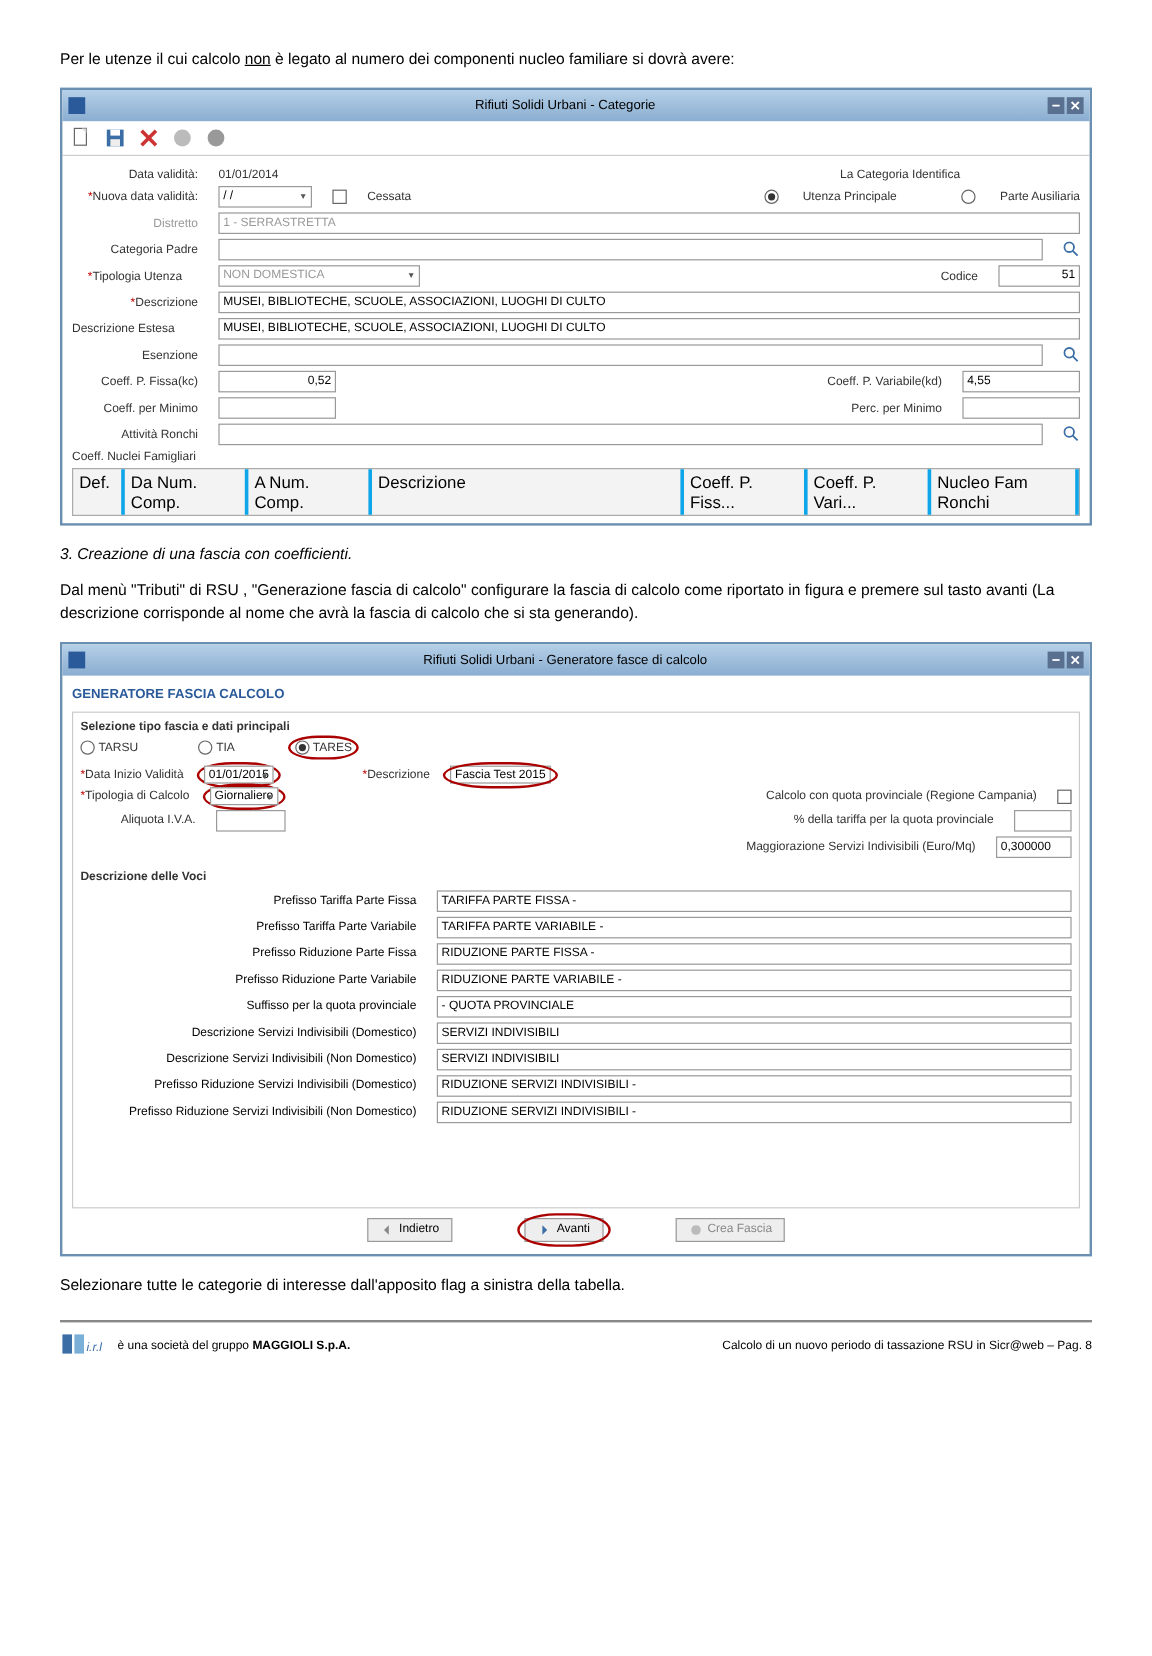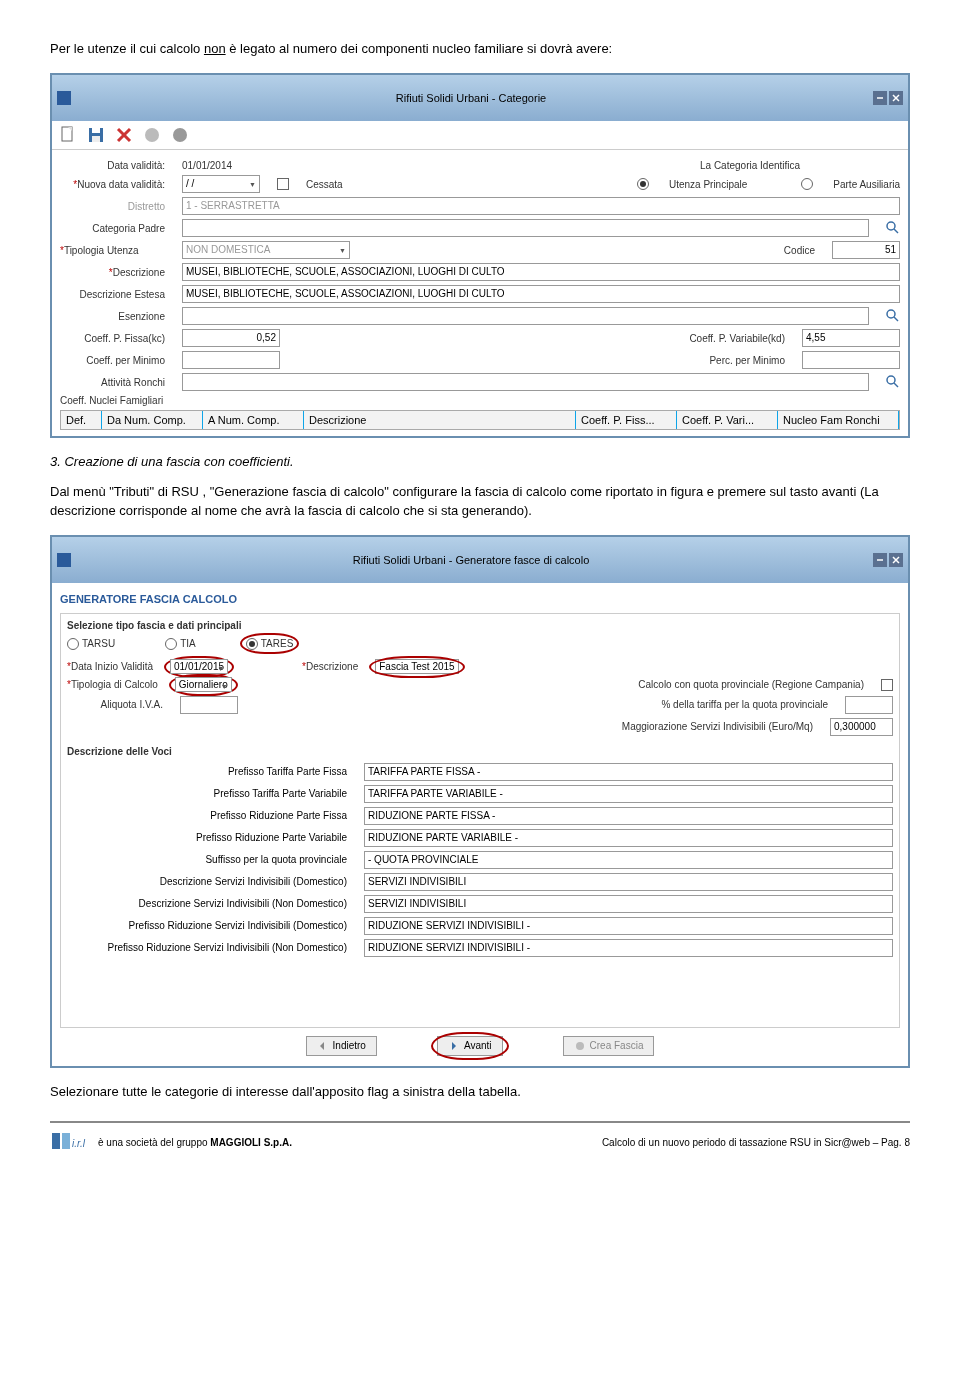--- a/index.html
+++ b/index.html
@@ -1,40 +1,40 @@
 <!DOCTYPE html>
 <html><head>
 <meta charset="utf-8">
 <style>
 body{font-family:Arial,sans-serif;font-size:13px;color:#000;margin:0;padding:40px 50px;background:#fff}
 .para{margin:0 0 12px 0;line-height:1.4}
 .u{text-decoration:underline}
 .em{font-style:italic}
 .win{border:2px solid #6a8fb0;background:#fff;margin:15px 0;font-size:11px}
-.titlebar{background:linear-gradient(#b5d0e8,#8aadd0);color:#000;padding:16px 5px;display:flex;align-items:center;font-size:11px}
+.titlebar{background:linear-gradient(#b5d0e8,#8aadd0);color:#000;padding:6px 5px;display:flex;align-items:center;font-size:11px}
 .titlebar .tspacer{flex:1;text-align:center}
 .titlebar .wbtn{width:14px;height:14px;background:#5a7090;margin-left:2px;display:inline-block;color:#fff;font-size:9px;text-align:center;line-height:14px}
 .wbtn svg{width:10px;height:10px;display:block;margin:2px auto}
 .toolbar{padding:4px 6px;border-bottom:1px solid #ccc;display:flex;gap:8px}
 .toolbar span svg{width:20px;height:20px;display:block}
 .body{padding:6px 8px}
 .row{display:flex;align-items:center;margin:4px 0;gap:17px}
 .label{font-size:10px;color:#333}
 .red{color:#b00}
 .input{border:1px solid #999;background:#fff;padding:1px 3px;font-size:10px;height:14px;line-height:14px}
 .select-box{position:relative}
 .select-box::after{content:'▼';position:absolute;right:3px;top:2px;font-size:7px;color:#555}
 .gray{color:#999}
 .radio{width:10px;height:10px;border:1px solid #666;border-radius:50%;display:inline-block;vertical-align:middle;margin-right:3px;position:relative}
 .radio.on::after{content:'';width:6px;height:6px;background:#333;border-radius:50%;position:absolute;top:2px;left:2px}
 .check{width:10px;height:10px;border:1px solid #666;display:inline-block;vertical-align:middle}
 .mag{width:14px;height:14px;display:inline-block}
 .mag svg{width:14px;height:14px}
 .cols{display:flex;border:1px solid #aaa;background:#f3f3f3}
-.cols>div{border-right:1px solid #0ea5e9;padding:3px 5px;font-size:11px}
+.cols>div{border-right:3px solid #0ea5e9;padding:3px 5px;font-size:14px}
 .sectlbl{color:#2a5a9a;font-weight:bold;font-size:11px;margin:4px 0 8px}
 .smlabel{font-size:10px;text-align:right}
 .btn{border:1px solid #999;background:#eee;padding:3px 10px;font-size:10px;display:inline-flex;align-items:center;gap:4px}
 .btn svg{width:12px;height:12px}
 .footer{border-top:2px solid #888;margin-top:20px;padding-top:6px;display:flex;align-items:center;font-size:10px}
 .footer .fsp{flex:1}
 .logo{display:inline-block;margin-right:8px}
 .circle-red{position:relative}
 .circle-red::before{content:'';border:2px solid #a00;border-radius:50%/60%;position:absolute;top:-4px;left:-6px;right:-6px;bottom:-4px;pointer-events:none}
 </style>
@@ -117,32 +117,32 @@
   </div>
   <div class="row">
    <span class="label" style="width:105px;text-align:right">Categoria Padre</span>
    <span class="input" style="flex:1"></span>
    <span class="mag"><svg viewBox="0 0 14 14">
             <circle cx="5" cy="5" r="4" fill="none" stroke="#3a6ea5" stroke-width="1.5"></circle>
             <line x1="8" y1="8" x2="12" y2="12" stroke="#3a6ea5" stroke-width="1.5"></line>
           </svg></span>
   </div>
   <div class="row">
-   <span class="label" style="width:105px;text-align:left"><span class="red">*</span><span>Tipologia Utenza</span></span>
+   <span class="label" style="width:105px;text-align:center"><span class="red">*</span><span>Tipologia Utenza</span></span>
    <span class="input gray select-box" style="width:160px">NON DOMESTICA</span>
    <span style="flex:1"></span>
    <span class="label">Codice</span>
    <span class="input" style="width:60px;text-align:right">51</span>
   </div>
   <div class="row">
    <span class="label" style="width:105px;text-align:right"><span class="red">*</span><span>Descrizione</span></span>
    <span class="input" style="flex:1">MUSEI, BIBLIOTECHE, SCUOLE, ASSOCIAZIONI, LUOGHI DI CULTO</span>
   </div>
   <div class="row">
-   <span class="label" style="width:105px;text-align:right">Descrizione Estesa</span>
+   <span class="label" style="width:105px;text-align:left">Descrizione Estesa</span>
    <span class="input" style="flex:1">MUSEI, BIBLIOTECHE, SCUOLE, ASSOCIAZIONI, LUOGHI DI CULTO</span>
   </div>
   <div class="row" style="margin-top:0">
    <span class="label" style="width:105px;text-align:right">Esenzione</span>
    <span class="input" style="flex:1"></span>
    <span class="mag"><svg viewBox="0 0 14 14">
             <circle cx="5" cy="5" r="4" fill="none" stroke="#3a6ea5" stroke-width="1.5"></circle>
             <line x1="8" y1="8" x2="12" y2="12" stroke="#3a6ea5" stroke-width="1.5"></line>
           </svg></span>
   </div>

